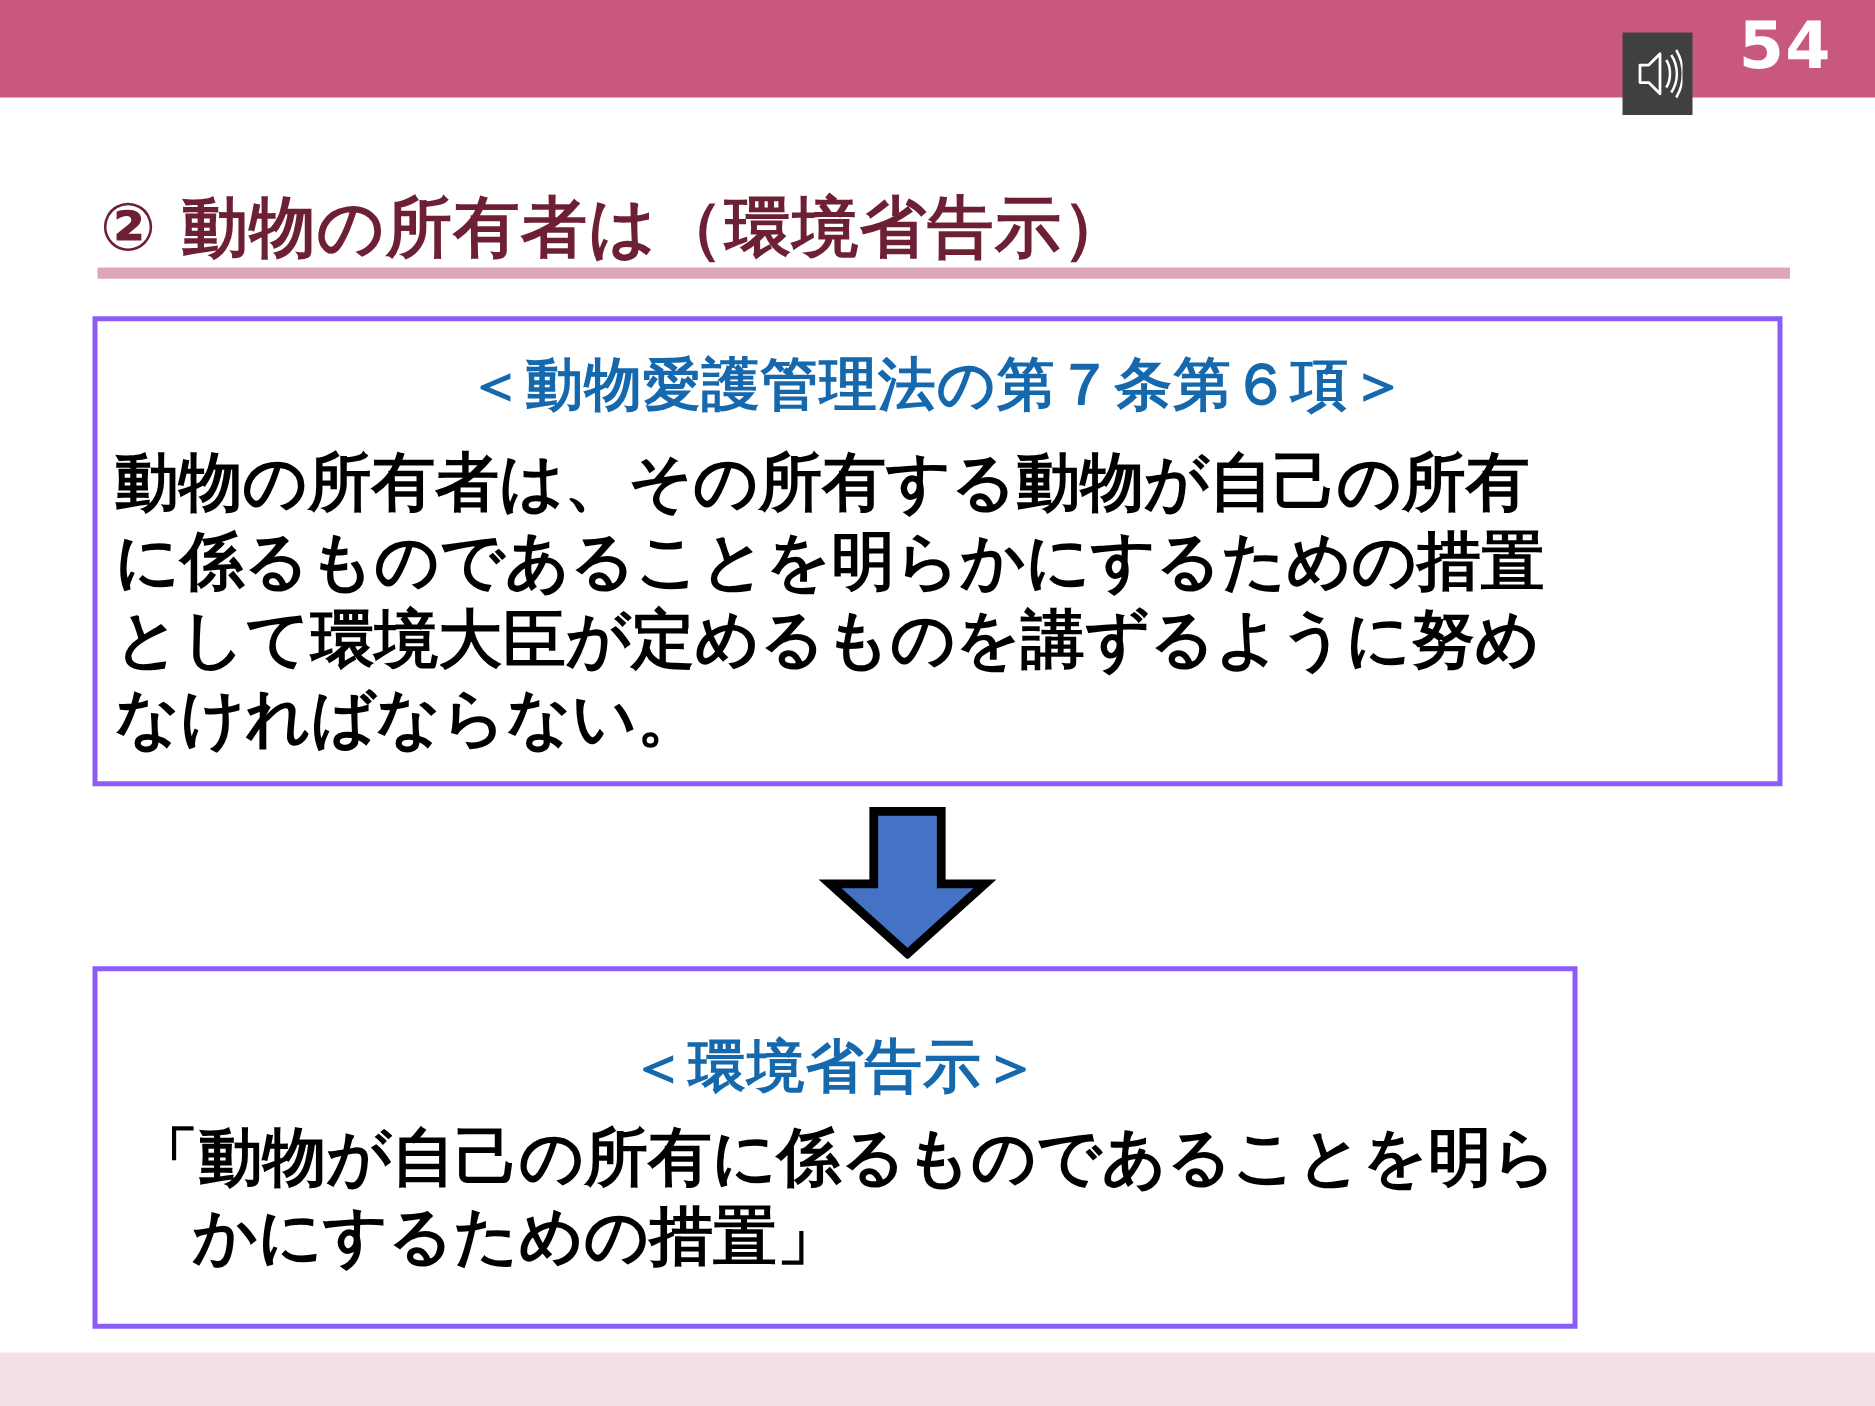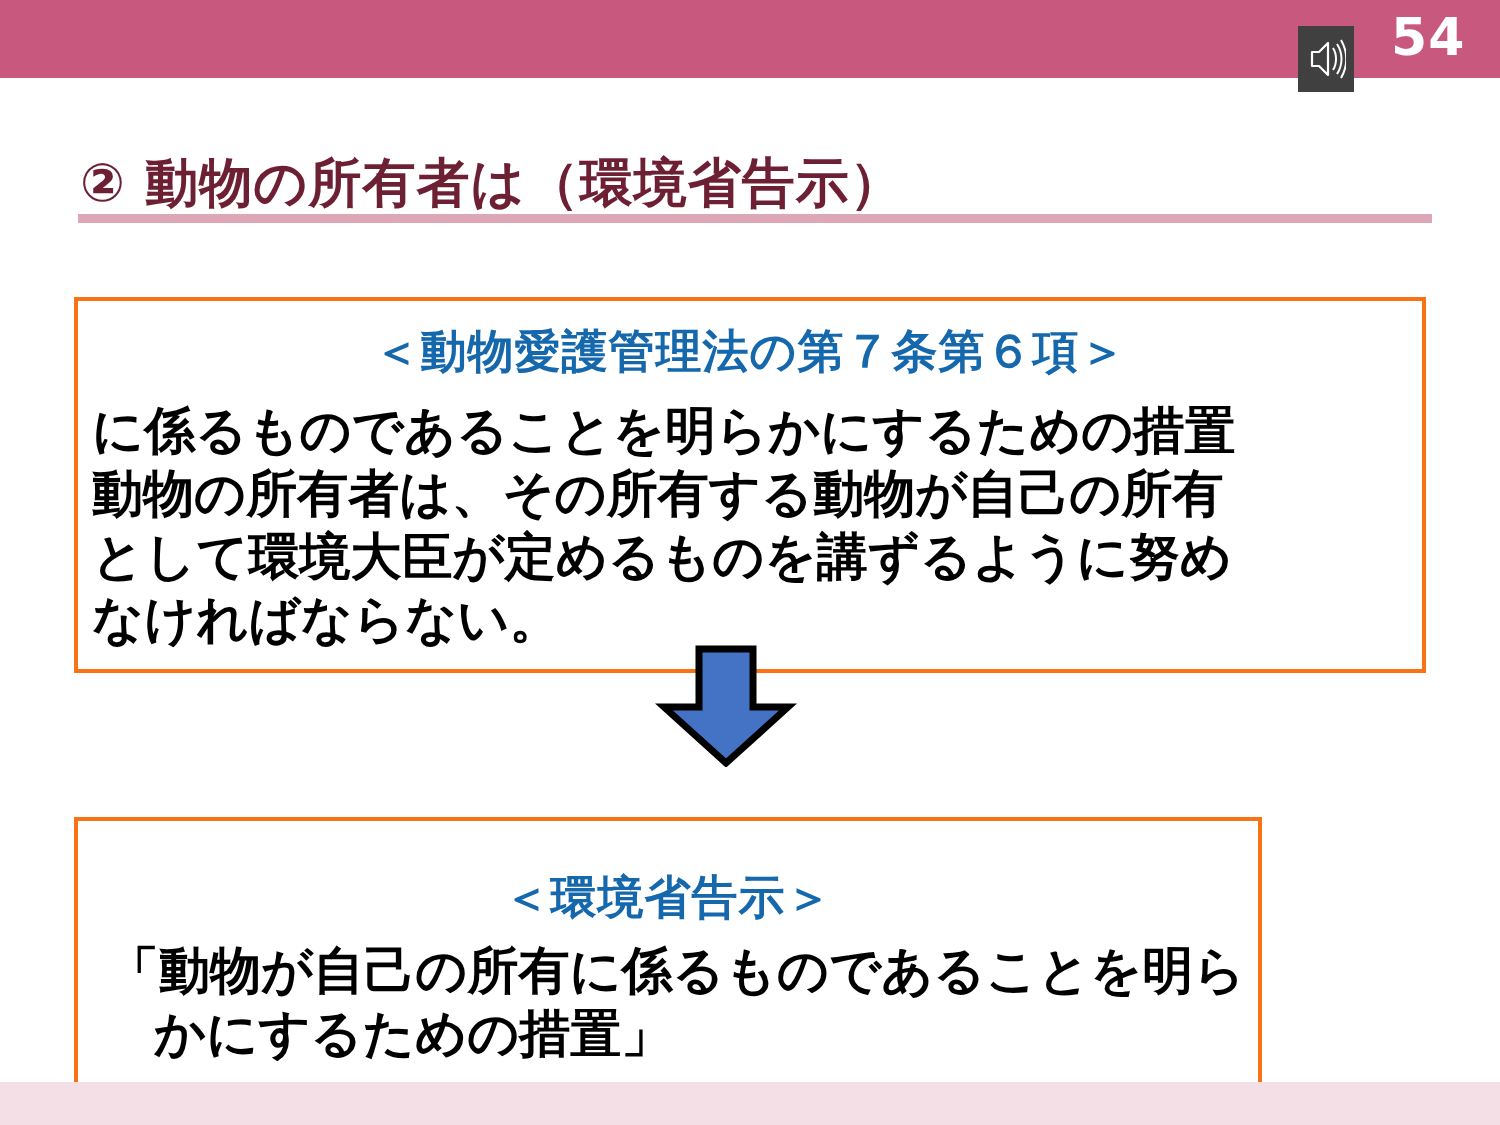--- a/index.html
+++ b/index.html
@@ -78,24 +78,23 @@
     left: 78px;
     top: 214px;
     width: 1354px;
     height: 9px;
     background: #dda7b8;
   }
 
   
   .box {
     position: absolute;
-    border: 4px solid #f97316;
+    border: 4px solid #8b5cf6;
     background: #ffffff;
     box-sizing: border-box;
-    margin-top: 44px;
   }
   #box-law {
     left: 74px;
     top: 253px;
     width: 1352px;
     height: 376px;
   }
   #box-notice {
     left: 74px;
     top: 773px;
@@ -173,22 +172,22 @@
   </div>
 
   <div class="page-number">54</div>
 
   <div class="title">② 動物の所有者は（環境省告示）</div>
   <div class="title-rule"></div>
 
   <div class="box" id="box-law">
     <div class="box-heading">＜動物愛護管理法の第７条第６項＞</div>
     <div class="box-body">
+      <span class="body-line">動物の所有者は、その所有する動物が自己の所有</span>
       <span class="body-line">に係るものであることを明らかにするための措置</span>
-      <span class="body-line">動物の所有者は、その所有する動物が自己の所有</span>
       <span class="body-line">として環境大臣が定めるものを講ずるように努め</span>
       <span class="body-line">なければならない。</span>
     </div>
   </div>
 
   <div class="arrow-wrap">
     <svg width="142" height="122" viewBox="0 0 142 122" aria-hidden="true">
       <polygon points="44,4 98,4 98,62 133,62 71,118 9,62 44,62" fill="#4472c4" stroke="#000000" stroke-width="7" stroke-linejoin="miter"></polygon>
     </svg>
   </div>

